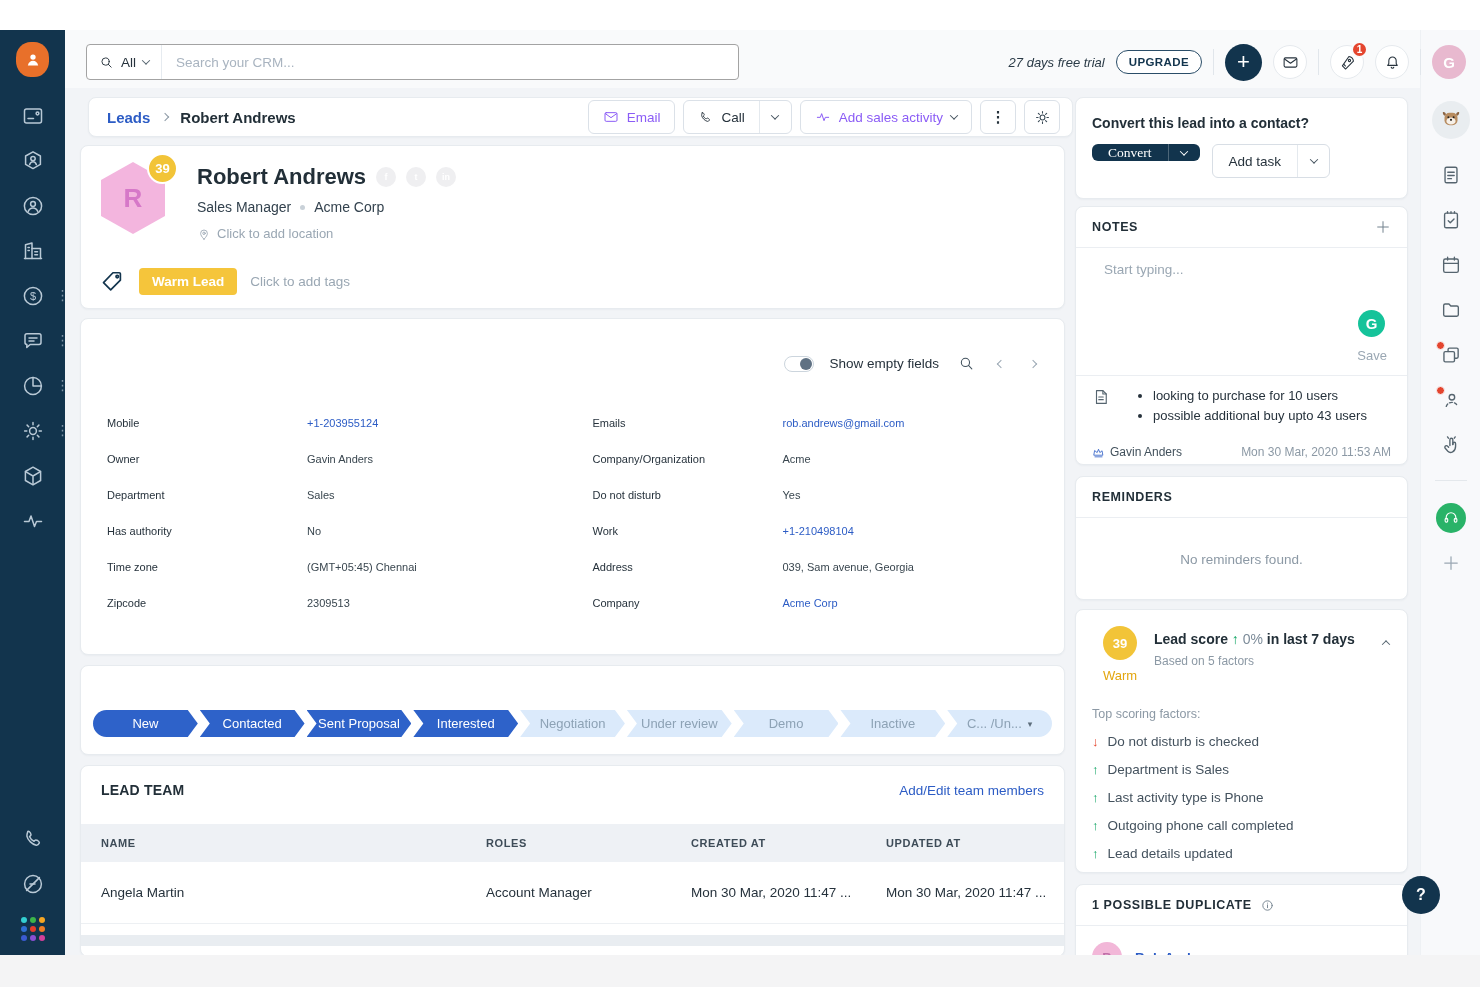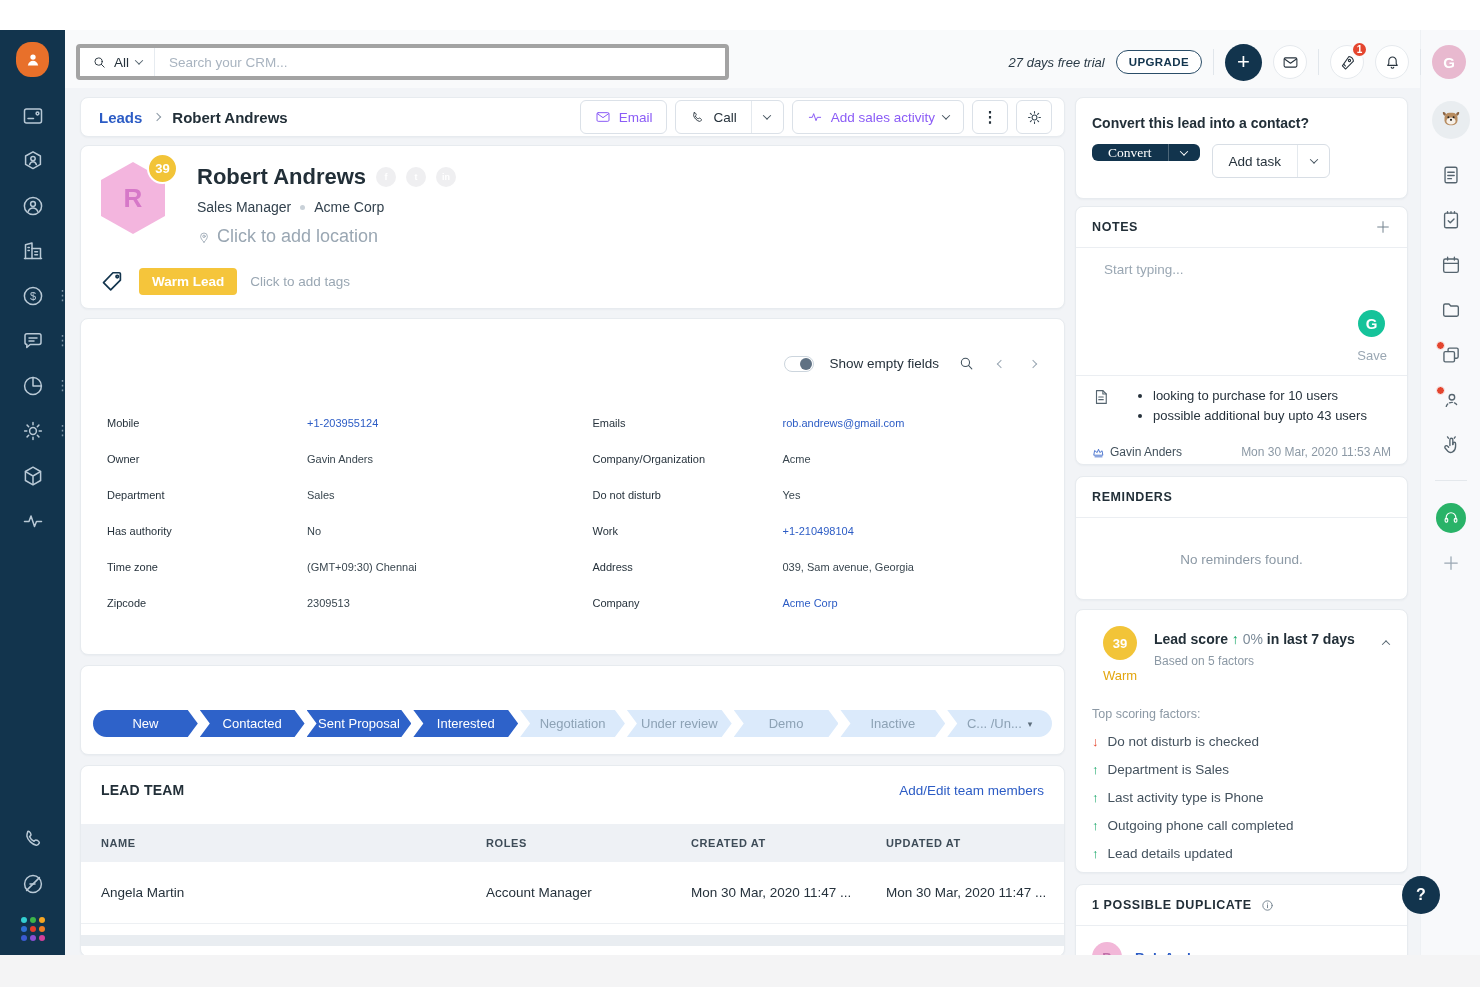--- a/index.html
+++ b/index.html
@@ -14,40 +14,40 @@
   .left-rail{position:absolute;left:0;top:30px;width:65px;height:925px;background:#12344d;z-index:10;display:flex;flex-direction:column;align-items:center;}
   .logo{width:33px;height:35px;margin-top:12px;background:#e8702a;border-radius:45%;display:flex;align-items:center;justify-content:center;cursor:pointer;}
   .rail-item{position:relative;margin-top:21px;width:24px;height:24px;color:#b9c9d6;cursor:pointer;}
   .rail-item.first{margin-top:27px;}
   .rail-dots{position:absolute;left:35px;top:4px;color:#7e93a5;font-size:14px;line-height:1;}
   .rail-spacer{flex:1;}
   .apps-grid{display:grid;grid-template-columns:repeat(3,6px);grid-gap:3px;margin:21px 0 14px;}
   .apps-grid i{width:6px;height:6px;border-radius:50%;display:block;}
 
   
-  .search-box{position:absolute;left:76px;top:44px;width:653px;height:36px;background:#fff;border:4px solid #a3a3a3;border-radius:4px;display:flex;align-items:center;z-index:15;}
+  .search-box{position:absolute;left:86px;top:44px;width:653px;height:36px;background:#fff;border:1px solid #a3a3a3;border-radius:4px;display:flex;align-items:center;z-index:15;}
   .search-scope{display:flex;align-items:center;gap:7px;padding:0 12px;height:100%;border-right:1px solid #e6ebf0;font-size:13.5px;color:#26323c;cursor:pointer;}
   .search-input{flex:1;border:none;outline:none;background:transparent;padding:0 14px;font-size:13.5px;font-family:"Liberation Sans",sans-serif;color:#26323c;}
   .search-input::placeholder{color:#a9b4c0;}
   .topbar-right{position:absolute;right:14px;top:43px;height:38px;display:flex;align-items:center;gap:11px;z-index:30;}
   .trial{font-style:italic;font-size:13px;color:#2a3a46;}
   .upgrade{background:#fff;border:1px solid #2a4d68;border-radius:13px;color:#12344d;font-weight:700;font-size:11.5px;letter-spacing:.4px;padding:5px 12px;cursor:pointer;}
   .tb-div{width:1px;height:26px;background:#e1e6eb;}
   .circ{width:34px;height:34px;border-radius:50%;background:#fff;border:1px solid #e6eaee;display:flex;align-items:center;justify-content:center;color:#26323c;position:relative;cursor:pointer;}
   .plus-circ{width:37px;height:37px;background:#12344d;border:none;color:#fff;font-size:22px;font-weight:400;line-height:1;}
   .badge{position:absolute;top:-5px;right:-5px;min-width:17px;height:17px;border-radius:9px;background:#e4452e;color:#fff;font-size:10px;font-weight:700;display:flex;align-items:center;justify-content:center;border:2px solid #f9fafb;}
   .avatar-g{width:34px;height:34px;border-radius:50%;background:#e8b9cf;color:#fff;font-size:15px;font-weight:600;display:flex;align-items:center;justify-content:center;cursor:pointer;}
 
   
   .card{position:absolute;background:#fff;border:1px solid #e7ebef;border-radius:8px;box-shadow:0 1px 2px rgba(24,50,71,.04);}
   .main{position:absolute;left:80px;top:97px;width:985px;height:861px;}
   .right{position:absolute;left:1075px;top:97px;width:333px;height:861px;}
 
   
-  .card-header{left:0;top:0;width:985px;height:40px;display:flex;align-items:center;padding:0 12px 0 18px;}
+  .card-header{left:8px;top:0;width:985px;height:40px;display:flex;align-items:center;padding:0 12px 0 18px;}
   .crumb-root{color:#2c5cc5;font-size:15px;font-weight:600;cursor:pointer;}
   .crumb-cur{color:#222f38;font-size:15px;font-weight:700;}
   .chev{display:inline-block;width:6px;height:6px;border-right:1.6px solid currentColor;border-bottom:1.6px solid currentColor;}
   .chev.r{transform:rotate(-45deg);}
   .chev.d{transform:rotate(45deg) translate(-1px,-1px);}
   .chev.u{transform:rotate(-135deg) translate(-1px,-1px);}
   .crumb-sep{color:#8c99a5;margin:0 12px;}
   .hdr-actions{margin-left:auto;display:flex;align-items:center;gap:8px;}
   .btn{height:34px;border:1px solid #dbe1e8;background:#fff;border-radius:6px;display:inline-flex;align-items:center;gap:8px;padding:0 14px;font-size:13.5px;color:#8b5cf6;cursor:pointer;}
   .btn-split{display:inline-flex;height:34px;border:1px solid #dbe1e8;background:#fff;border-radius:6px;overflow:hidden;}
@@ -59,21 +59,21 @@
   .card-profile{left:0;top:48px;width:985px;height:164px;padding:18px 20px;}
   .avatar-wrap{position:absolute;left:20px;top:16px;width:64px;height:72px;}
   .hex{width:64px;height:72px;background:#f3b5de;clip-path:polygon(50% 0%,100% 25%,100% 75%,50% 100%,0% 75%,0% 25%);display:flex;align-items:center;justify-content:center;font-size:26px;font-weight:600;color:#d678c8;cursor:pointer;}
   .score-badge{position:absolute;top:-9px;right:-13px;width:31px;height:31px;border-radius:50%;background:#f2c438;color:#fff;font-size:13px;font-weight:700;display:flex;align-items:center;justify-content:center;border:2.5px solid #fff;}
   .p-info{margin-left:96px;}
   .name-row{display:flex;align-items:center;gap:10px;}
   .p-name{font-size:22px;font-weight:700;color:#222f38;}
   .soc{width:20px;height:20px;border-radius:50%;background:#efeff1;color:#fff;font-size:9px;font-weight:700;display:flex;align-items:center;justify-content:center;cursor:pointer;}
   .p-sub{margin-top:9px;font-size:14px;color:#33424e;display:flex;align-items:center;}
   .dot-sep{width:5px;height:5px;border-radius:50%;background:#c9d1d8;margin:0 9px;display:inline-block;}
-  .p-loc{margin-top:11px;display:flex;align-items:center;gap:6px;color:#9aa7b3;font-size:18px;cursor:pointer;}
+  .p-loc{margin-top:11px;display:flex;align-items:center;gap:6px;color:#9aa7b3;font-size:13px;cursor:pointer;}
   .tag-row{position:absolute;left:18px;bottom:13px;display:flex;align-items:center;gap:13px;}
   .tag-ic{color:#12344d;}
   .chip{background:#f5c53b;color:#fff;font-size:13.5px;font-weight:600;padding:6px 13px;border-radius:4px;cursor:pointer;}
   .tags-ph{color:#9aa7b3;font-size:13.5px;cursor:pointer;}
 
   
   .card-details{left:0;top:221px;width:985px;height:337px;}
   .toggle-row{position:absolute;top:36px;right:28px;display:flex;align-items:center;gap:15px;}
   .toggle{width:30px;height:16px;border-radius:9px;background:#fff;border:1px solid #ccd5dd;position:relative;cursor:pointer;}
   .knob{position:absolute;right:1px;top:1px;width:12px;height:12px;border-radius:50%;background:#5f7183;}
@@ -433,21 +433,21 @@
         <div class="field">
             <span class="f-label">Department</span>
             <span class="f-value">Sales</span>
           </div>
         <div class="field">
             <span class="f-label">Has authority</span>
             <span class="f-value">No</span>
           </div>
         <div class="field">
             <span class="f-label">Time zone</span>
-            <span class="f-value">(GMT+09:30) Chennai</span>
+            <span class="f-value">(GMT+05:45) Chennai</span>
           </div>
         <div class="field">
             <span class="f-label">Zipcode</span>
             <span class="f-value">2309513</span>
           </div>
       </div>
       <div class="fr">
         <div class="field">
             <span class="f-label">Emails</span>
             <span class="f-value link">rob.andrews@gmail.com</span>

